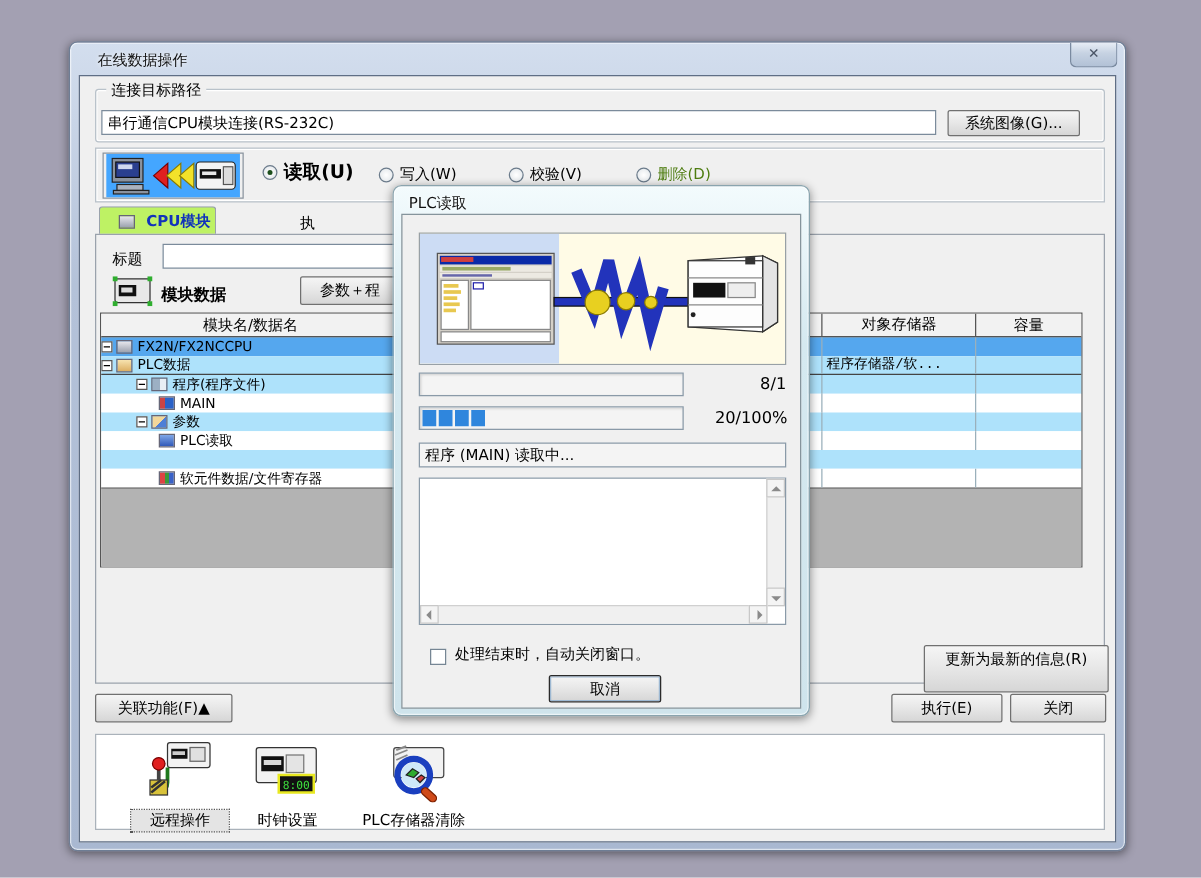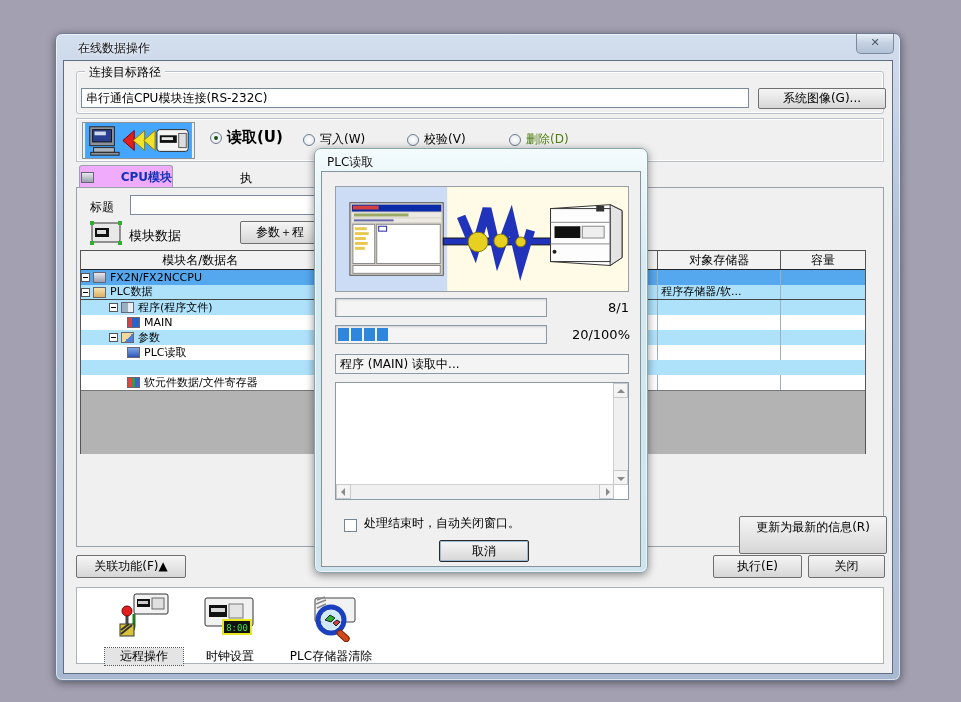--- a/index.html
+++ b/index.html
@@ -31,45 +31,45 @@
   .radio.sel .dot::after { content:''; position:absolute; left:3px; top:3px; width:4px; height:4px; border-radius:50%; background:#1c4f1c; }
   .radio.sel .rlabel { font-weight:bold; font-size:15px; }
   .radio.dis .rlabel { color:#4d7c0f; }
 
   
   #main-window { left:55px; top:33px; width:846px; height:648px; }
   #main-client { left:7px; top:26px; width:830px; height:614px; }
 
   #conn-group { left:12px; top:10px; width:808px; height:43px; }
   #conn-path { left:17px; top:27px; width:668px; height:20px; }
-  #sysimg-btn { left:694px; top:27px; width:128px; height:21px; line-height:19px; }
+  #sysimg-btn { left:694px; top:27px; width:106px; height:21px; line-height:19px; }
 
   #mode-box { left:12px; top:57px; width:808px; height:44px; border:1px solid #b9c2ca; box-shadow:inset 0 0 0 1px #fff; position:absolute; }
   #mode-icon { position:absolute; left:5px; top:3px; width:113px; height:37px; border:1px solid #8a949e; }
 
-  #cpu-tab { position:absolute; left:15px; top:104px; width:94px; height:23px; background:#f0abfc; border:1px solid #9aa2ac;
-    border-bottom:none; border-radius:3px 3px 0 0; display:flex; align-items:center; gap:5px; padding-left:1px;
-    font-weight:bold; color:#1133bb; font-size:12px;justify-content:space-between; }
+  #cpu-tab { position:absolute; left:15px; top:104px; width:94px; height:23px; background:#bef264; border:1px solid #9aa2ac;
+    border-bottom:none; border-radius:3px 3px 0 0; display:flex; align-items:center; gap:5px; padding-left:15px;
+    font-weight:bold; color:#1133bb; font-size:12px; }
   #tab-right-partial { position:absolute; left:176px; top:109px; font-size:12px; }
 
   #tab-page { position:absolute; left:12px; top:126px; width:808px; height:360px; border:1px solid #9aa2ac; background:#f0f0f0; }
 
   #title-label { position:absolute; left:13px; top:11px; }
   #title-input { left:53px; top:7px; width:252px; height:20px; }
   #module-icon { position:absolute; left:13px; top:33px; }
-  #module-label { position:absolute; left:52px; top:39px; font-weight:normal; font-size:13px; }
+  #module-label { position:absolute; left:52px; top:39px; font-weight:bold; font-size:13px; }
   #param-btn { left:163px; top:33px; width:80px; height:23px; line-height:21px; }
 
   
   #data-table { position:absolute; left:3px; top:62px; width:786px; height:204px; border:1px solid #555; background:#fff; }
   .thead { display:flex; height:19px; background:#f2f2f2; border-bottom:1px solid #222; }
   .th { font-size:12px; text-align:center; line-height:18px; border-right:1px solid #555; overflow:hidden; white-space:nowrap; }
   .trow { display:flex; height:15px; }
   .td { border-right:1px solid #9ab0bb; overflow:hidden; white-space:nowrap; font-size:11px; line-height:14px; display:flex; align-items:center; }
-  .c1 { width:240px; } .c2 { width:338px; } .c3 { width:123px; } .c4 { width:84px; border-right:none !important; }
+  .c1 { width:240px; } .c2 { width:338px; } .c3 { width:123px;font-family:Liberation Mono, monospace; } .c4 { width:84px; border-right:none !important; }
   .trow.sel  { background:#55a7ee; }
   .trow.blue { background:#aee2fb; }
   .trow.white{ background:#fff; }
   .trow.sepline { border-bottom:1px solid #444; }
   .filler { height:64px; background:#b3b3b3; border-top:1px solid #777; }
   .indent1{ } .indent2{ padding-left:28px; } .indent3{ padding-left:46px; }
   .expander { width:9px; height:9px; border:1px solid #555; background:#fff; display:inline-block; margin-right:3px; position:relative; flex:none; }
   .expander::after { content:''; position:absolute; left:1px; top:3px; width:5px; height:1px; background:#000; }
   .node-icon { width:13px; height:11px; display:inline-block; margin-right:4px; flex:none; border:1px solid #667; }
   .i-cpu   { background:linear-gradient(#e8e8ee,#9aa0ad); }

